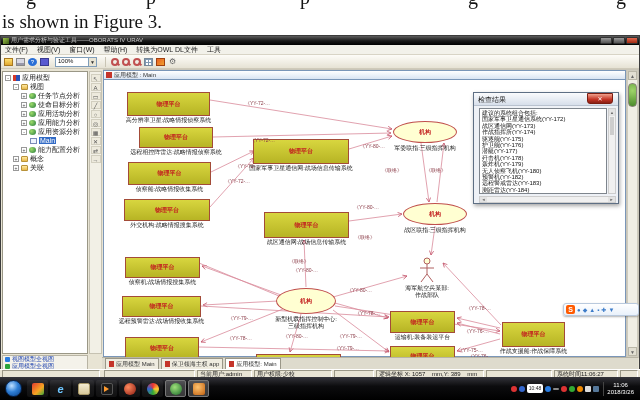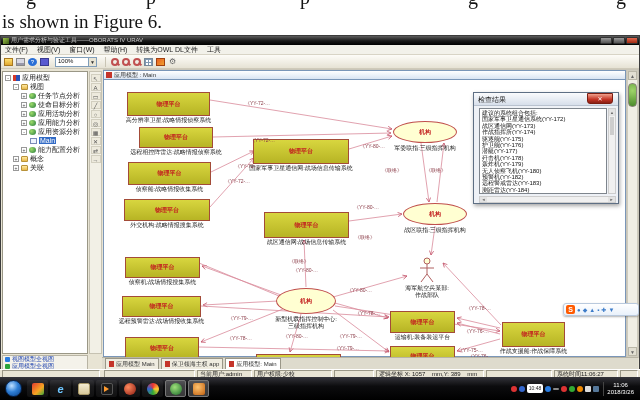--- a/index.html
+++ b/index.html
@@ -106,21 +106,21 @@
 </head>
 <body>
 
 <div id="fragclip">
     <span class="frag" style="left: 26px;">g</span>
     <span class="frag" style="left: 146px;">p</span>
     <span class="frag" style="left: 300px;">p</span>
     <span class="frag" style="left: 468px;">g</span>
     <span class="frag" style="left: 616px;">g</span>
   </div>
-<div id="papercap">is shown in Figure 6.</div>
+<div id="papercap">is shown in Figure 3.</div>
 
 <div id="app">
   <div id="titlebar">
     <div id="title-ic"></div>
     <div id="title-tx">用户需求分析与验证工具——OBORATS IV URAV</div>
     <div id="winbtns">
       <div class="wb"></div>
       <div class="wb"></div>
       <div class="wb close"></div>
     </div>

